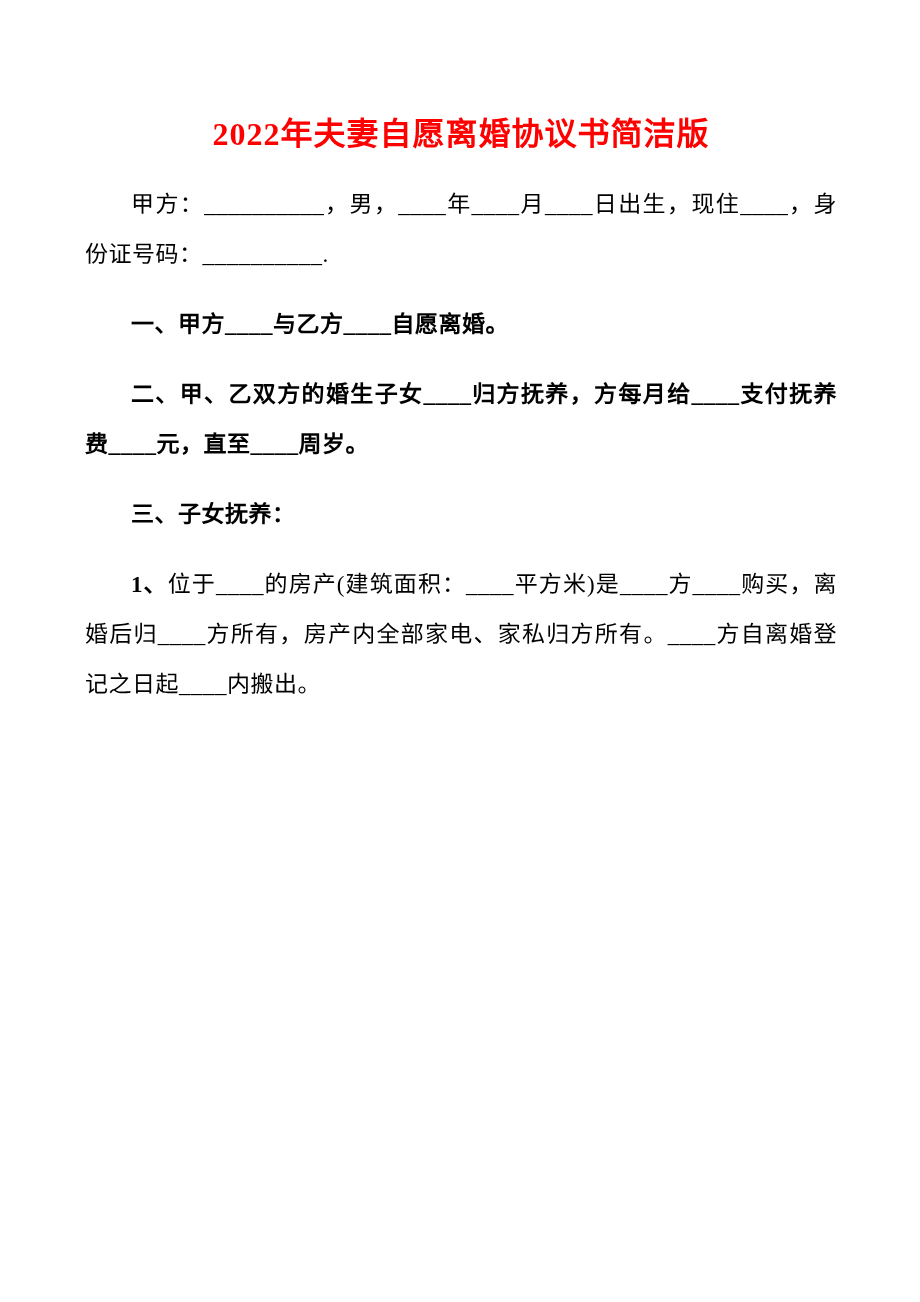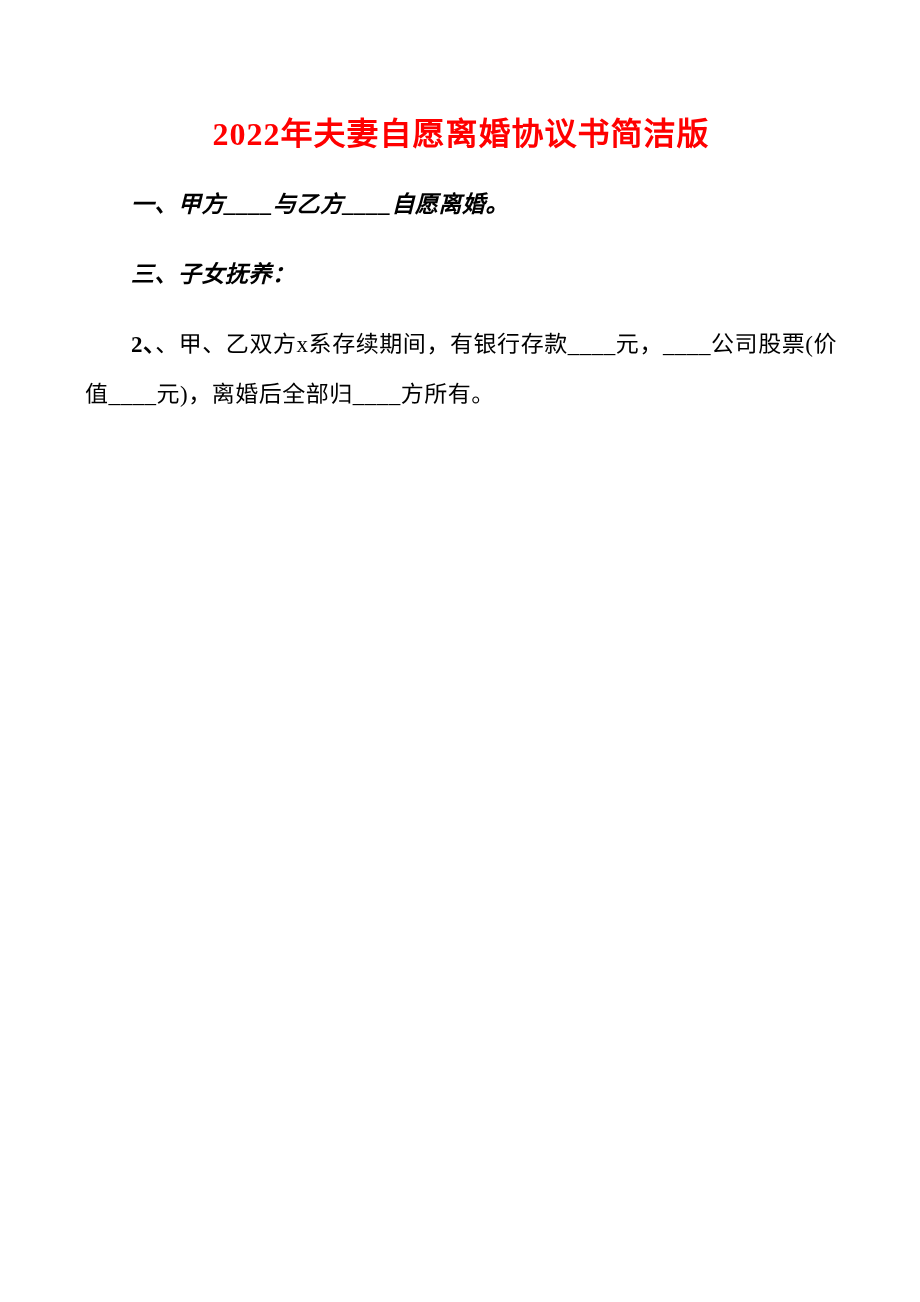--- a/index.html
+++ b/index.html
@@ -32,37 +32,38 @@
     font-size: 23px;
     line-height: 50px;
     text-align: justify;
     text-justify: inter-ideograph;
     text-indent: 2em;
     letter-spacing: 0.5px;
     word-break: break-all;
   }
   .para.bold {
     font-weight: bold;
-    font-style: italic;
   }
   .item-no {
     font-weight: bold;
   }
 </style>
 </head>
 <body>
 
 <div class="page" style="color: rgb(0, 0, 0); background: rgb(255, 255, 255);">
 
   <h1 class="doc-title" style="color: rgb(255, 0, 0);">2022年夫妻自愿离婚协议书简洁版</h1>
 
+  <p class="para">甲方：__________，男，____年____月____日出生，现住____，身份证号码：__________.</p>
 
 
 
   <p class="para bold">一、甲方____与乙方____自愿离婚。</p>
 
+  <p class="para bold">二、甲、乙双方的婚生子女____归方抚养，方每月给____支付抚养费____元，直至____周岁。</p>
 
   <p class="para bold">三、子女抚养：</p>
 
+  <p class="para"><span class="item-no">1、</span><span>位于____的房产(建筑面积：____平方米)是____方____购买，离婚后归____方所有，房产内全部家电、家私归方所有。____方自离婚登记之日起____内搬出。</span></p>
 
-  <p class="para"><span class="item-no">2、</span><span>、甲、乙双方x系存续期间，有银行存款____元，____公司股票(价值____元)，离婚后全部归____方所有。</span></p>
 
 </div>
 
 </body></html>

